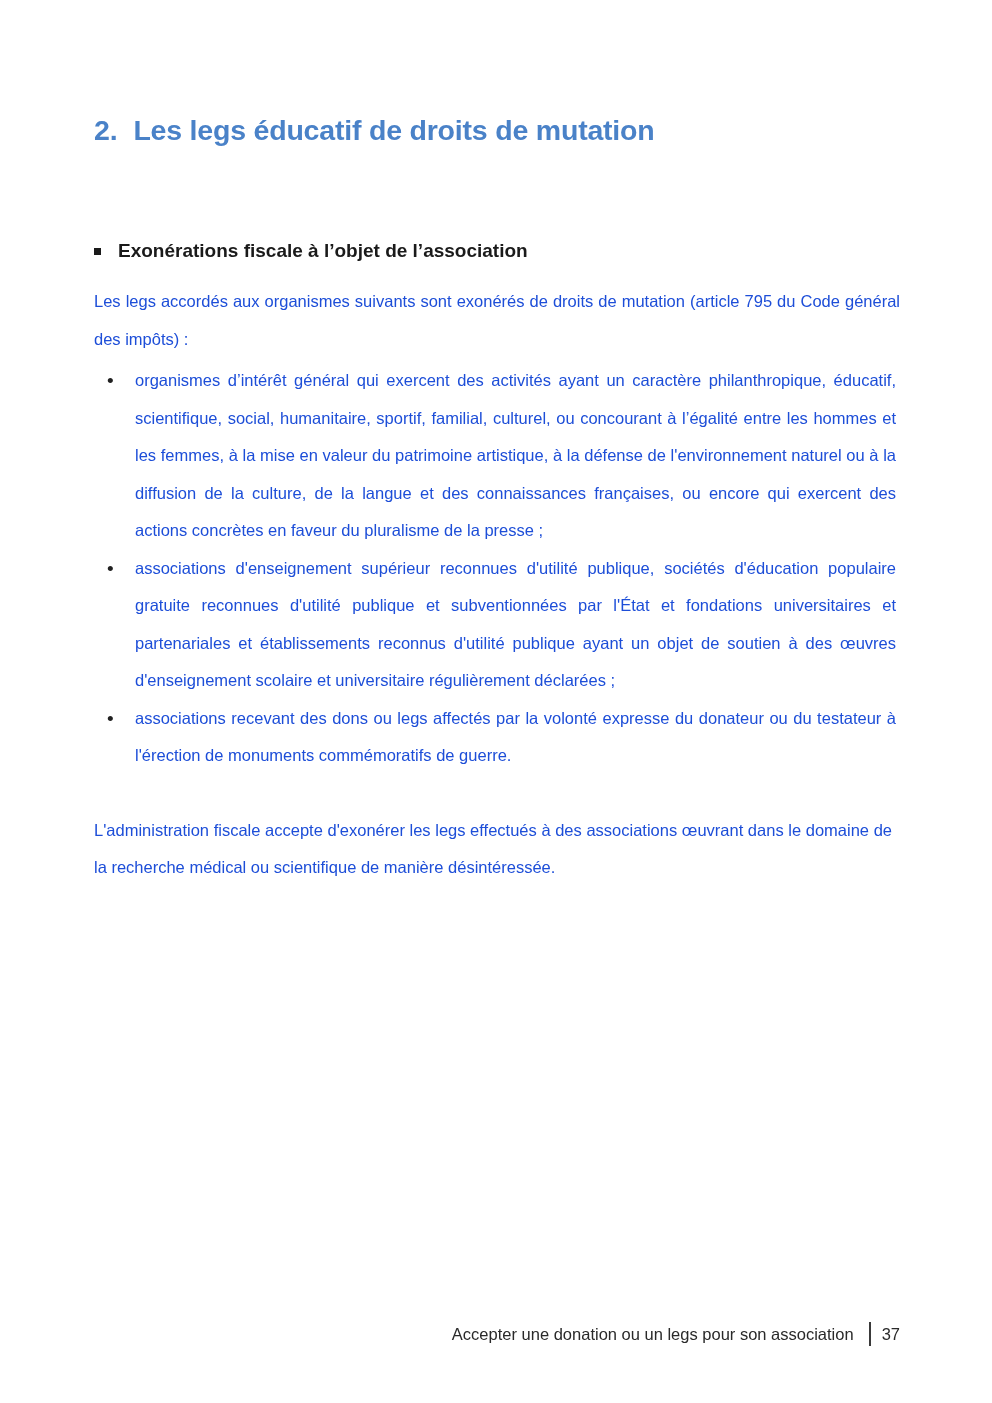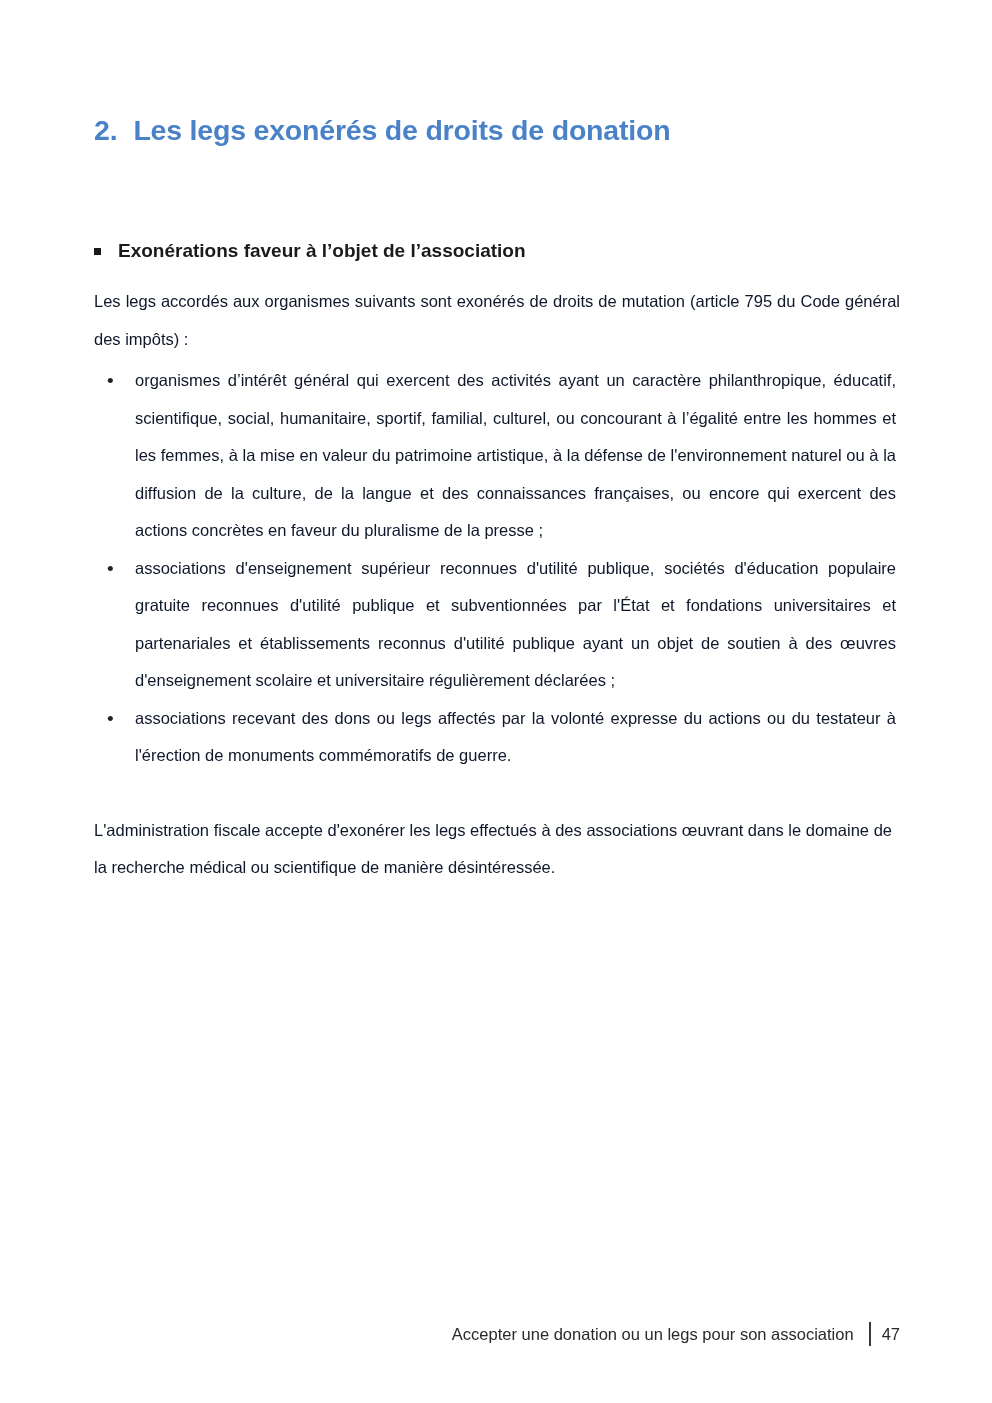--- a/index.html
+++ b/index.html
@@ -48,21 +48,21 @@
     width: 7px;
     height: 7px;
     background: #1a1a1a;
     margin-right: 17px;
     flex: 0 0 auto;
   }
   .body-text {
     font-size: 16.5px;
     line-height: 37.5px;
     text-align: justify;
-    color: #0f172a;
+    color: #1d4ed8;
   }
   .intro {
     margin: 20px 0 0 0;
   }
   .bullets {
     margin: 4px;
     padding: 0;
     list-style: none;
   }
   .bullet {
@@ -100,39 +100,39 @@
   }
 </style>
 </head>
 <body>
 
 <div class="page">
   <div class="content">
 
     <h1 class="title">
       <span class="title-num">2.</span>
-      <span class="title-text">Les legs exonérés de droits de donation</span>
+      <span class="title-text">Les legs éducatif de droits de mutation</span>
     </h1>
 
     <h2 class="subheading">
       <span class="square-bullet"></span>
-      <span>Exonérations faveur à l’objet de l’association</span>
+      <span>Exonérations fiscale à l’objet de l’association</span>
     </h2>
 
     <p class="body-text intro">Les legs accordés aux organismes suivants sont exonérés de droits de mutation (article 795 du Code général des impôts)&nbsp;:</p>
 
     <ul class="bullets body-text">
 
     <li class="bullet">organismes d’intérêt général qui exercent des activités ayant un caractère philanthropique, éducatif, scientifique, social, humanitaire, sportif, familial, culturel, ou concourant à l’égalité entre les hommes et les femmes, à la mise en valeur du patrimoine artistique, à la défense de l'environnement naturel ou à la diffusion de la culture, de la langue et des connaissances françaises, ou encore qui exercent des actions concrètes en faveur du pluralisme de la presse&nbsp;;</li>
         <li class="bullet">associations d'enseignement supérieur reconnues d'utilité publique, sociétés d'éducation populaire gratuite reconnues d'utilité publique et subventionnées par l'État et fondations universitaires et partenariales et établissements reconnus d'utilité publique ayant un objet de soutien à des œuvres d'enseignement scolaire et universitaire régulièrement déclarées&nbsp;;</li>
-        <li class="bullet">associations recevant des dons ou legs affectés par la volonté expresse du actions ou du testateur à l'érection de monuments commémoratifs de guerre.</li>
+        <li class="bullet">associations recevant des dons ou legs affectés par la volonté expresse du donateur ou du testateur à l'érection de monuments commémoratifs de guerre.</li>
       </ul>
 
     <p class="body-text closing">L'administration fiscale accepte d'exonérer les legs effectués à des associations œuvrant dans le domaine de la recherche médical ou scientifique de manière désintéressée.</p>
 
   </div>
 
   <div class="footer">
     <span>Accepter une donation ou un legs pour son association</span>
     <span class="footer-divider"></span>
-    <span>47</span>
+    <span>37</span>
   </div>
 </div>
 
 </body></html>

